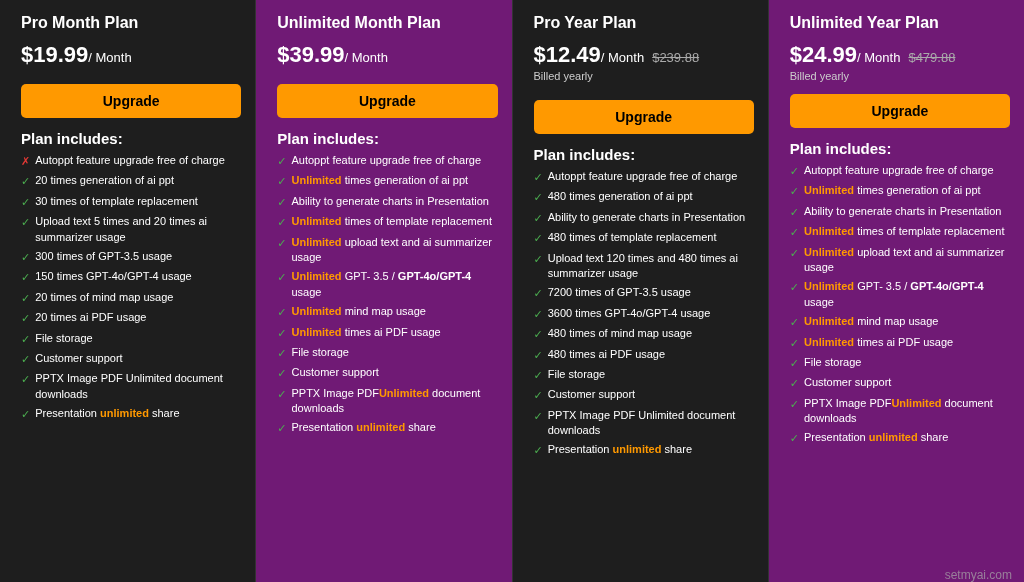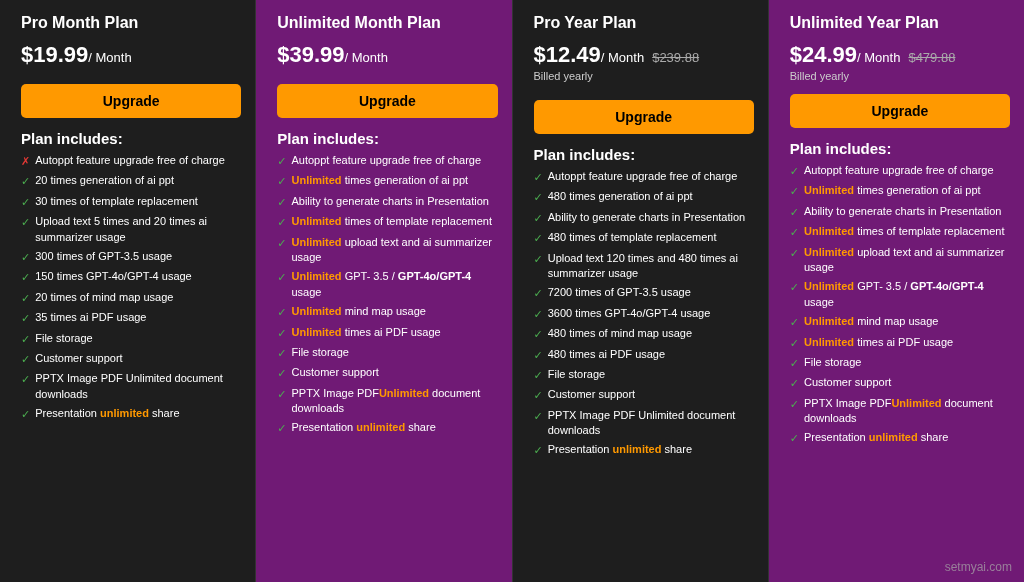--- a/index.html
+++ b/index.html
@@ -142,21 +142,21 @@
         <li>
           <span class="feature-icon check">✓</span>
           <span>150 times GPT-4o/GPT-4 usage</span>
         </li>
         <li>
           <span class="feature-icon check">✓</span>
           <span>20 times of mind map usage</span>
         </li>
         <li>
           <span class="feature-icon check">✓</span>
-          <span>35 times ai PDF usage</span>
+          <span>20 times ai PDF usage</span>
         </li>
         <li>
           <span class="feature-icon check">✓</span>
           <span>File storage</span>
         </li>
         <li>
           <span class="feature-icon check">✓</span>
           <span>Customer support</span>
         </li>
         <li>
@@ -348,13 +348,13 @@
           <span>PPTX Image PDF<span class="unlimited">Unlimited</span> document downloads</span>
         </li>
         <li>
           <span class="feature-icon check">✓</span>
           <span>Presentation <span class="unlimited">unlimited</span> share</span>
         </li>
       </ul>
     </div>
   </div>
 
-<div style="position: fixed; bottom: 8px; right: 12px; color: rgb(170, 170, 170); font-size: 12px; opacity: 0.7;">setmyai.com</div>
+<div style="position: fixed; bottom: 0; right: 12px; color: rgb(170, 170, 170); font-size: 12px; opacity: 0.7;">setmyai.com</div>
 
 </body></html>

